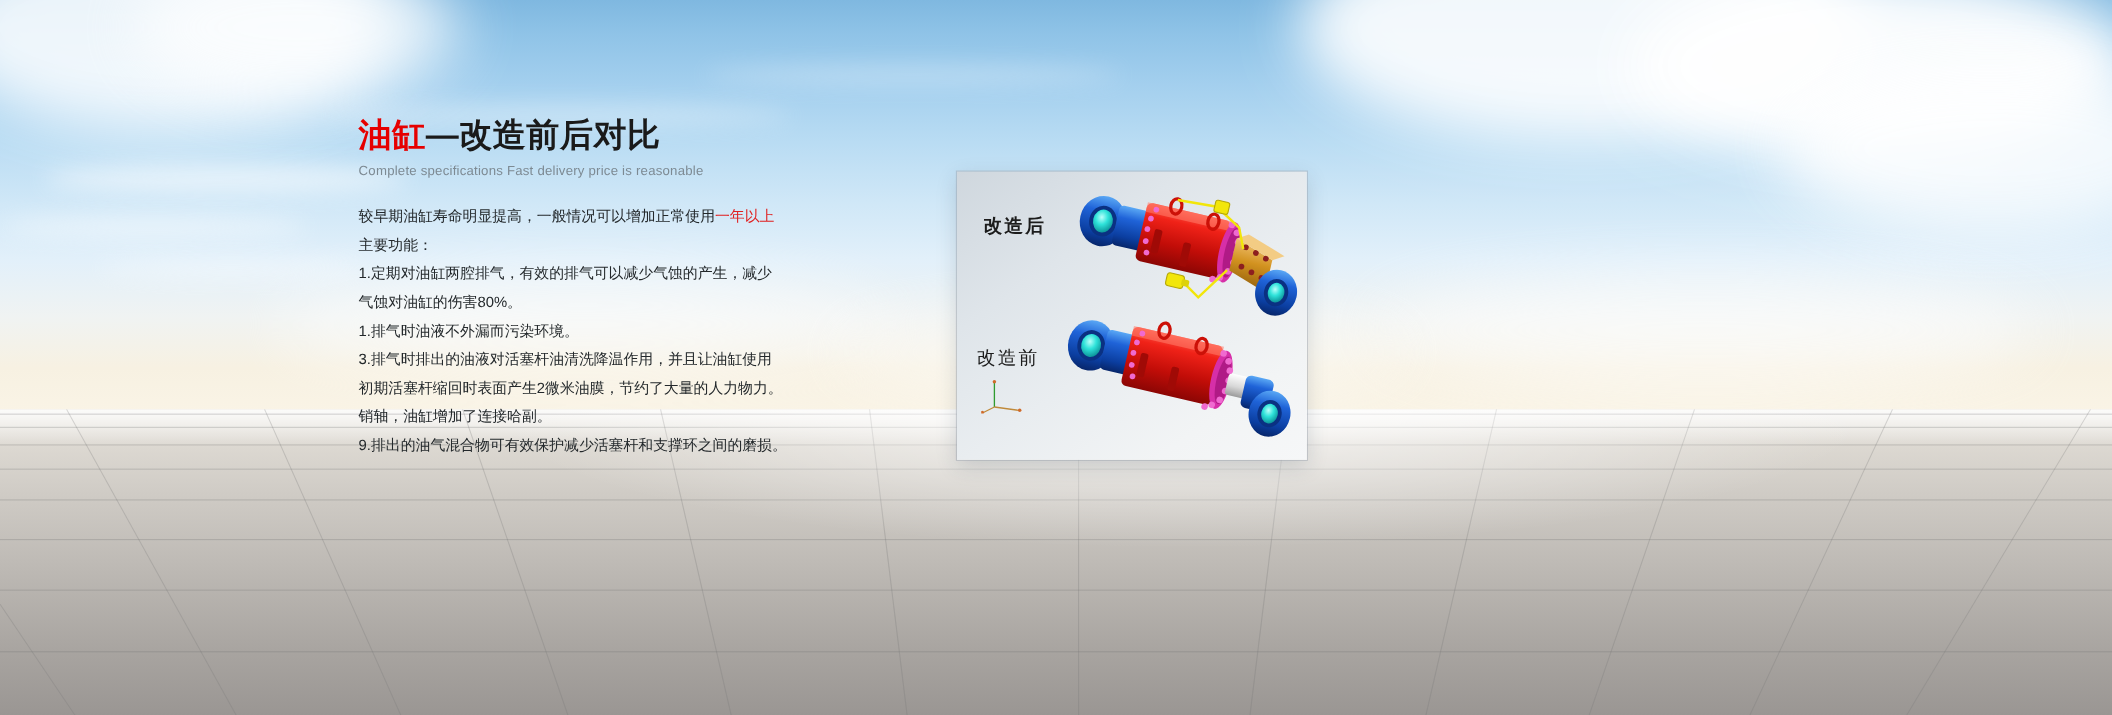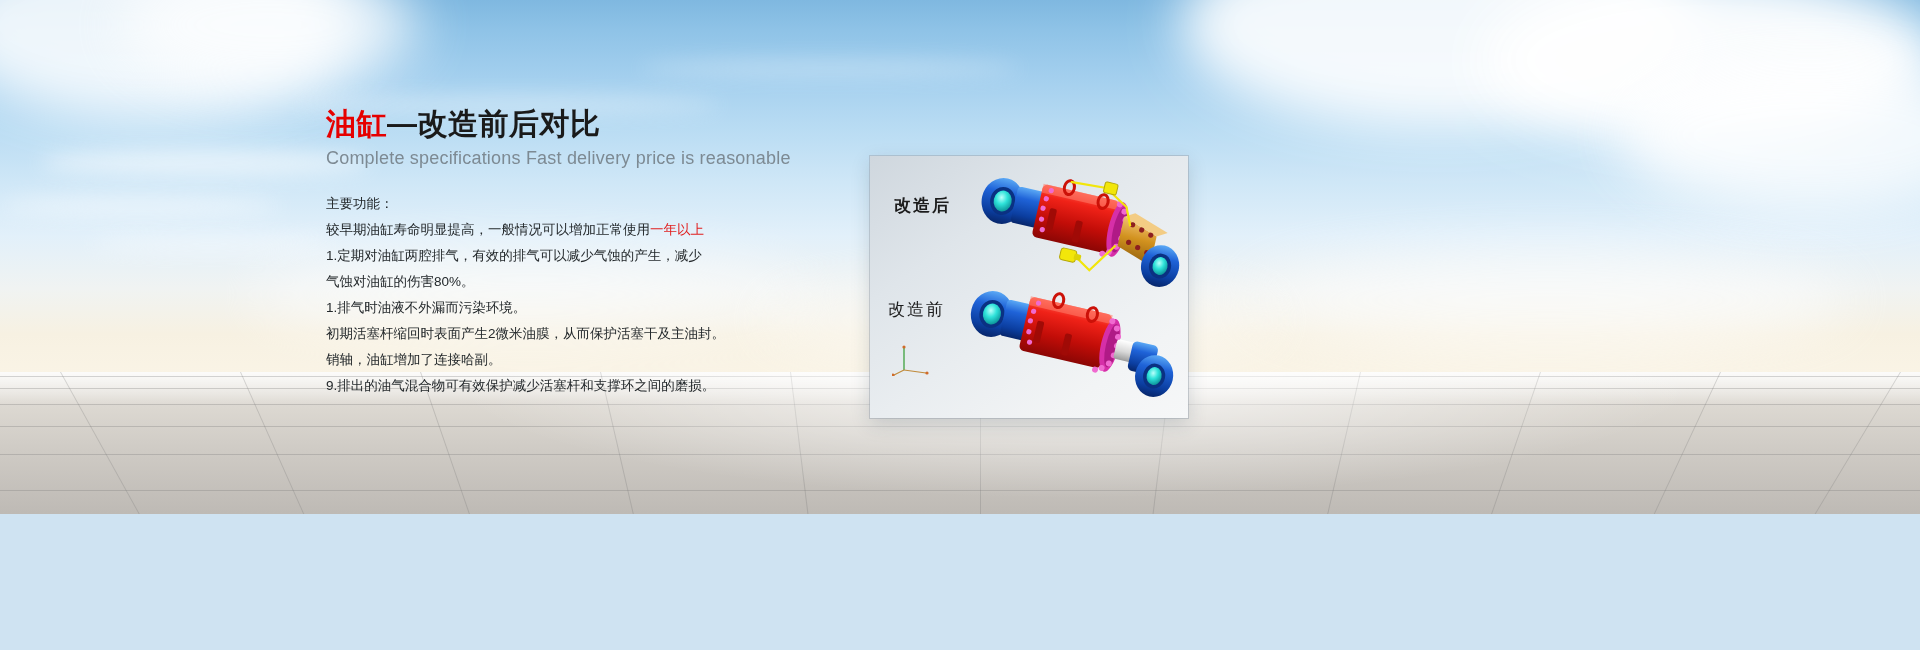--- a/index.html
+++ b/index.html
@@ -1,21 +1,21 @@
 <!DOCTYPE html>
 <html><head>
 <meta charset="utf-8">
 <style>
   html,body{margin:0;padding:0;}
   body{
     width:1920px;height:650px;overflow:hidden;
     font-family:"Liberation Sans","DejaVu Sans",sans-serif;
     background:#cfe3f2;
   }
-  .banner{position:relative;width:1920px;height:514px;overflow:hidden;}
+  .banner{position:relative;width:1920px;height:650px;overflow:hidden;}
 
   
   .sky{
     position:absolute;left:0;top:0;width:1920px;height:380px;
     background:
       linear-gradient(to bottom,
         #7fb8e0 0%,
         #8fc3e7 8%,
         #a3cfee 20%,
         #b9dcf3 34%,
@@ -56,42 +56,42 @@
   }
 
   
   .copy{position:absolute;left:326px;top:106px;width:560px;}
   .title{
     margin:0;font-size:30px;font-weight:bold;color:#1a1a1a;
     letter-spacing:.5px;line-height:1.2;white-space:nowrap;
   }
   .title .hl{color:#e60000;}
   .subtitle{
-    margin:6px 0 0 0;font-size:18px;color:#7d8a93;letter-spacing:.2px;
+    margin:6px 0 0 0;font-size:12px;color:#7d8a93;letter-spacing:.2px;
     white-space:nowrap;font-weight:normal;
   }
   .body-copy{margin-top:22px;}
   .line{
     font-size:13.5px;color:#23282b;line-height:26px;white-space:nowrap;
   }
   .line .red{color:#e02020;}
 
   
   .panel{
     position:absolute;left:870px;top:156px;width:318px;height:262px;
     background:linear-gradient(145deg,#cfd7de 0%,#dfe5ea 30%,#e9edf0 55%,#f2f4f5 80%,#f6f7f8 100%);
     box-shadow:0 0 0 1px rgba(150,160,170,.45), 0 6px 18px rgba(40,60,80,.18);
     overflow:hidden;
   }
   .panel-label{
     position:absolute;font-family:"Liberation Serif","DejaVu Serif",serif;
     font-size:17px;color:#1c1c1c;letter-spacing:2px;white-space:nowrap;
   }
   .lbl-after{left:24px;top:38px;font-weight:bold;}
-  .lbl-before{left:18px;top:142px;}
+  .lbl-before{left:18px;top:158px;}
   .axis-icon{position:absolute;left:22px;top:186px;width:40px;height:34px;}
 
   .cyl{position:absolute;}
   .cyl-top{left:100px;top:14px;}
   .cyl-bot{left:88px;top:128px;}
 </style>
 </head>
 <body>
 
 <div class="banner">
@@ -135,26 +135,27 @@
     <div class="vline" style="left:1720px;transform:skewX(-25deg);"></div>
     <div class="vline" style="left:1900px;transform:skewX(-31deg);"></div>
     <div class="gloss"></div>
   </div>
 
   <div class="copy">
     <h1 class="title"><span class="hl">油缸</span><span>—改造前后对比</span></h1>
     <p class="subtitle">Complete specifications Fast delivery price is reasonable</p>
 
     <div class="body-copy">
+      <div class="line"><span>较早期油缸寿命明显提高，一般情况可以增加正常使用</span><span class="red">一年以上</span></div>
       <div class="line">主要功能：</div>
-      <div class="line"><span>较早期油缸寿命明显提高，一般情况可以增加正常使用</span><span class="red">一年以上</span></div>
       <div class="line">1.定期对油缸两腔排气，有效的排气可以减少气蚀的产生，减少</div>
       <div class="line">气蚀对油缸的伤害80%。</div>
       <div class="line">1.排气时油液不外漏而污染环境。</div>
-      <div class="line">初期活塞杆缩回时表面产生2微米油膜，从而保护活塞干及主油封。</div>
+      <div class="line">3.排气时排出的油液对活塞杆油清洗降温作用，并且让油缸使用</div>
+      <div class="line">初期活塞杆缩回时表面产生2微米油膜，节约了大量的人力物力。</div>
       <div class="line">销轴，油缸增加了连接哈副。</div>
       <div class="line">9.排出的油气混合物可有效保护减少活塞杆和支撑环之间的磨损。</div>
     </div>
   </div>
 
   <div class="panel">
 
     <div class="panel-label lbl-after">改造后</div>
     <div class="panel-label lbl-before">改造前</div>
 

